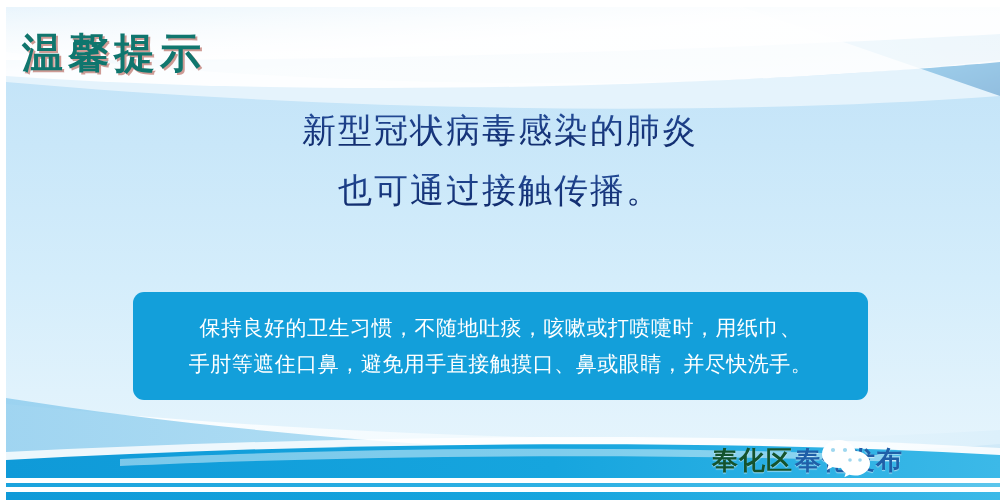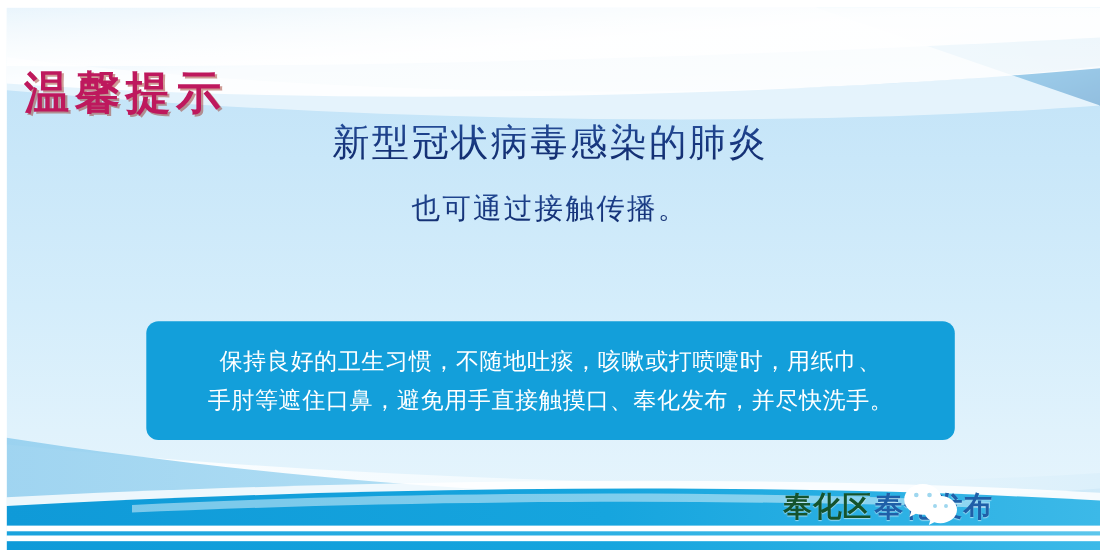--- a/index.html
+++ b/index.html
@@ -41,25 +41,24 @@
   }
 
   
   .tip-title {
     position: absolute;
     left: 22px;
     top: 26px;
     font-size: 41px;
     font-weight: bold;
     letter-spacing: 5px;
-    color: #be185d;
+    color: #0f766e;
     font-family: Liberation Serif, serif;
     text-shadow: 2px 2px 0 rgba(150, 35, 20, 0.45);
     white-space: nowrap;
-    margin-top: 31px;
   }
 
   
   .headline {
     position: absolute;
     left: 0;
     top: 100px;
     width: 1000px;
     text-align: center;
   }
@@ -73,21 +72,21 @@
     font-family: "DejaVu Sans", "Liberation Sans", sans-serif;
     background: linear-gradient(180deg, #2d5aa8 0%, #16357c 55%, #0e2560 100%);
     -webkit-background-clip: text;
     background-clip: text;
     -webkit-text-fill-color: transparent;
     text-shadow: none;
     white-space: nowrap;
   }
   .headline .hl.l1 { font-size: 34px; }
   .headline .hl.l2 { font-size: 34px; }
-  .headline .hl.l3 { font-size: 26px; }
+  .headline .hl.l3 { font-size: 34px; }
 
   
   .info-box {
     position: absolute;
     left: 133px;
     top: 292px;
     width: 735px;
     height: 108px;
     background: #139fda;
     border-radius: 11px;
@@ -213,21 +212,21 @@
 
   <div class="tip-title">温馨提示</div>
 
   <div class="headline">
     <span class="hl l1">新型冠状病毒感染的肺炎</span>
     <span class="hl l3">也可通过接触传播。</span>
   </div>
 
   <div class="info-box">
     <span class="ib-line">保持良好的卫生习惯，不随地吐痰，咳嗽或打喷嚏时，用纸巾、</span>
-    <span class="ib-line">手肘等遮住口鼻，避免用手直接触摸口、奉化发布，并尽快洗手。</span>
+    <span class="ib-line">手肘等遮住口鼻，避免用手直接触摸口、鼻或眼睛，并尽快洗手。</span>
   </div>
 
   <div class="footer-brand">
     <span class="fb-text">奉化区</span>
     <span class="fb-account">奉化发布</span>
   </div>
 
   <svg class="wechat-icon" viewBox="0 0 54 44">
     <path d="M19 3 C 9.6 3 2 9.3 2 17.1 c 0 4.4 2.5 8.3 6.4 10.9 l -1.6 5 5.8 -2.9 c 1.9 0.6 4.1 0.9 6.4 0.9 c 9.4 0 17 -6.3 17 -14 S 28.4 3 19 3 Z" fill="#ffffff"></path>
     <circle cx="13" cy="13" r="2.1" fill="#9fd7ef"></circle>

